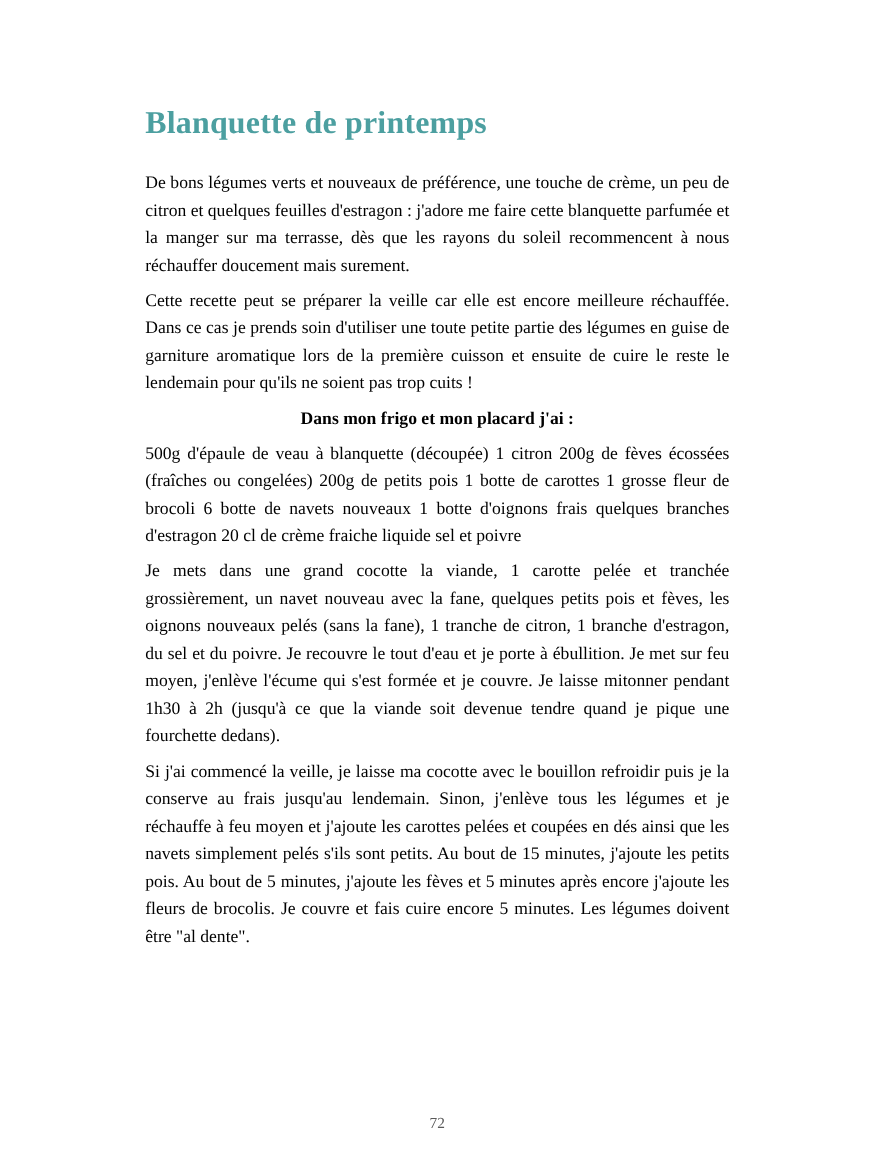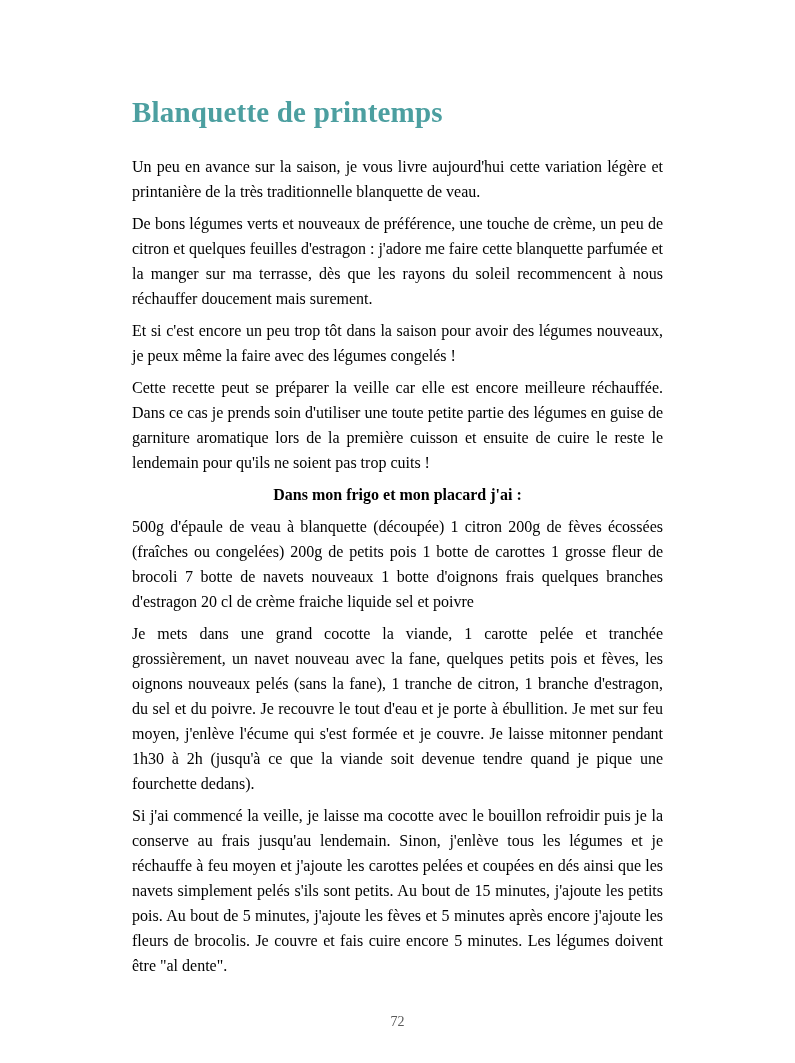--- a/index.html
+++ b/index.html
@@ -52,31 +52,29 @@
   }
 </style>
 </head>
 <body>
 
 <div class="page">
   <div class="content">
 
     <h1 class="doc-title">Blanquette de printemps</h1>
 
-    <p class="para">Un peu en avance sur la saison, je vous livre aujourd'hui cette variation légère et printanière de la très traditionnelle blanquette de veau.</p>
 
     <p class="para">De bons légumes verts et nouveaux de préférence, une touche de crème, un peu de citron et quelques feuilles d'estragon : j'adore me faire cette blanquette parfumée et la manger sur ma terrasse, dès que les rayons du soleil recommencent à nous réchauffer doucement mais surement.</p>
 
-    <p class="para">Et si c'est encore un peu trop tôt dans la saison pour avoir des légumes nouveaux, je peux même la faire avec des légumes congelés !</p>
 
     <p class="para">Cette recette peut se préparer la veille car elle est encore meilleure réchauffée. Dans ce cas je prends soin d'utiliser une toute petite partie des légumes en guise de garniture aromatique lors de la première cuisson et ensuite de cuire le reste le lendemain pour qu'ils ne soient pas trop cuits !</p>
 
     <h2 class="section-heading">Dans mon frigo et mon placard j'ai :</h2>
 
-    <p class="para">500g d'épaule de veau à blanquette (découpée) 1 citron 200g de fèves écossées (fraîches ou congelées) 200g de petits pois 1 botte de carottes 1 grosse fleur de brocoli 7 botte de navets nouveaux 1 botte d'oignons frais quelques branches d'estragon 20 cl de crème fraiche liquide sel et poivre</p>
+    <p class="para">500g d'épaule de veau à blanquette (découpée) 1 citron 200g de fèves écossées (fraîches ou congelées) 200g de petits pois 1 botte de carottes 1 grosse fleur de brocoli 6 botte de navets nouveaux 1 botte d'oignons frais quelques branches d'estragon 20 cl de crème fraiche liquide sel et poivre</p>
 
 
     <p class="para">Je mets dans une grand cocotte la viande, 1 carotte pelée et tranchée grossièrement, un navet nouveau avec la fane, quelques petits pois et fèves, les oignons nouveaux pelés (sans la fane), 1 tranche de citron, 1 branche d'estragon, du sel et du poivre. Je recouvre le tout d'eau et je porte à ébullition. Je met sur feu moyen, j'enlève l'écume qui s'est formée et je couvre. Je laisse mitonner pendant 1h30 à 2h (jusqu'à ce que la viande soit devenue tendre quand je pique une fourchette dedans).</p>
 
     <p class="para">Si j'ai commencé la veille, je laisse ma cocotte  avec le bouillon refroidir puis je la conserve au frais jusqu'au lendemain. Sinon, j'enlève tous les légumes et je réchauffe à feu moyen et j'ajoute les carottes pelées et coupées en dés ainsi que les navets simplement pelés s'ils sont petits. Au bout de 15 minutes, j'ajoute les petits pois. Au bout de 5 minutes, j'ajoute les fèves et 5 minutes après encore j'ajoute les fleurs de brocolis. Je couvre et fais cuire encore 5 minutes. Les légumes doivent être "al dente".</p>
 
   </div>
 
   <div class="page-footer">72</div>
 </div>

